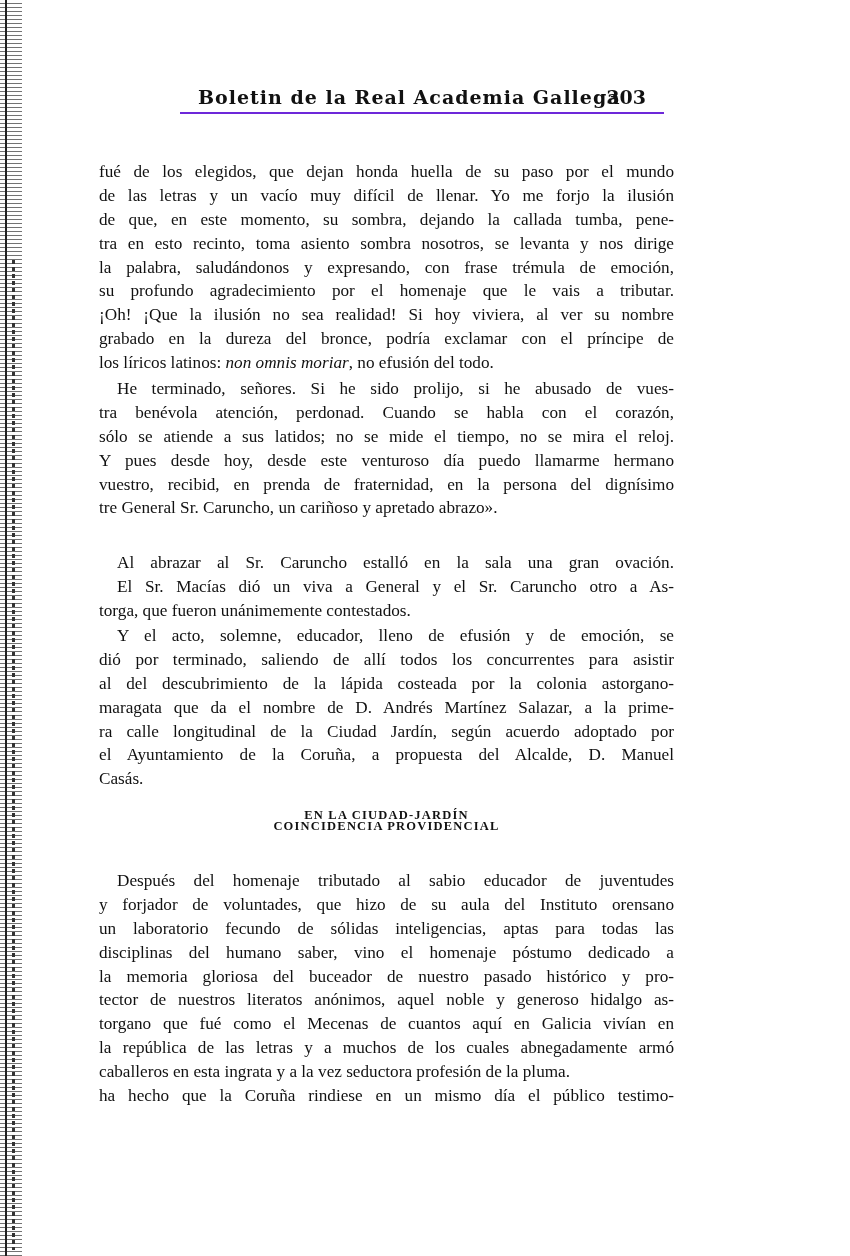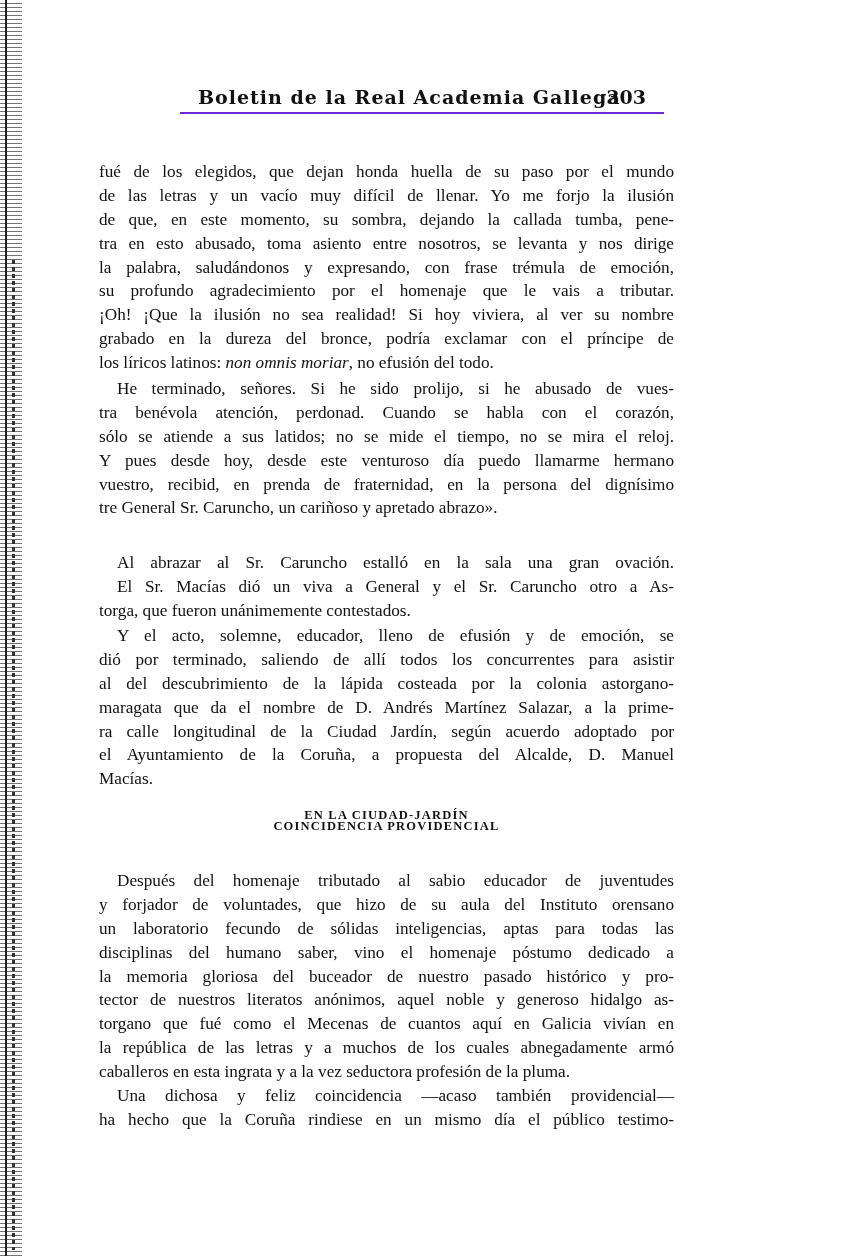--- a/index.html
+++ b/index.html
@@ -107,21 +107,21 @@
 
 <div class="header">
   <span class="header-title">Boletin de la Real Academia Gallega</span>
   <span class="header-page">303</span>
 </div>
 
 <div class="text" style="top:132px;">
   <span class="line">fué de los elegidos, que dejan honda huella de su paso por el mundo</span>
   <span class="line">de las letras y un vacío muy difícil de llenar. Yo me forjo la ilusión</span>
   <span class="line">de que, en este momento, su sombra, dejando la callada tumba, pene-</span>
-  <span class="line">tra en esto abusado, toma asiento entre nosotros, se levanta y nos dirige</span>
+  <span class="line">tra en esto recinto, toma asiento sombra nosotros, se levanta y nos dirige</span>
   <span class="line">la palabra, saludándonos y expresando, con frase trémula de emoción,</span>
   <span class="line">su profundo agradecimiento por el homenaje que le vais a tributar.</span>
   <span class="line">¡Oh! ¡Que la ilusión no sea realidad! Si hoy viviera, al ver su nombre</span>
   <span class="line">grabado en la dureza del bronce, podría exclamar con el príncipe de</span>
   <span class="line last"><span>los líricos latinos: </span><em>non omnis moriar</em><span>, no efusión del todo.</span></span>
 </div>
 
 <div class="text" style="top:349px;">
   <span class="line indent">He terminado, señores. Si he sido prolijo, si he abusado de vues-</span>
   <span class="line">tra benévola atención, perdonad. Cuando se habla con el corazón,</span>
@@ -140,34 +140,33 @@
   <span class="line last">torga, que fueron unánimemente contestados.</span>
 </div>
 
 <div class="text" style="top:596px;">
   <span class="line indent">Y el acto, solemne, educador, lleno de efusión y de emoción, se</span>
   <span class="line">dió por terminado, saliendo de allí todos los concurrentes para asistir</span>
   <span class="line">al del descubrimiento de la lápida costeada por la colonia astorgano-</span>
   <span class="line">maragata que da el nombre de D. Andrés Martínez Salazar, a la prime-</span>
   <span class="line">ra calle longitudinal de la Ciudad Jardín, según acuerdo adoptado por</span>
   <span class="line">el Ayuntamiento de la Coruña, a propuesta del Alcalde, D. Manuel</span>
-  <span class="line last">Macías.</span>
+  <span class="line last">Casás.</span>
 </div>
 
 <div class="heading" style="top:779px;margin-top:40px;">COINCIDENCIA PROVIDENCIAL</div>
 <div class="heading" style="top:808px;">EN LA CIUDAD-JARDÍN</div>
 
 <div class="text" style="top:841px;">
   <span class="line indent">Después del homenaje tributado al sabio educador de juventudes</span>
   <span class="line">y forjador de voluntades, que hizo de su aula del Instituto orensano</span>
   <span class="line">un laboratorio fecundo de sólidas inteligencias, aptas para todas las</span>
   <span class="line">disciplinas del humano saber, vino el homenaje póstumo dedicado a</span>
   <span class="line">la memoria gloriosa del buceador de nuestro pasado histórico y pro-</span>
   <span class="line">tector de nuestros literatos anónimos, aquel noble y generoso hidalgo as-</span>
   <span class="line">torgano que fué como el Mecenas de cuantos aquí en Galicia vivían en</span>
   <span class="line">la república de las letras y a muchos de los cuales abnegadamente armó</span>
   <span class="line last">caballeros en esta ingrata y a la vez seductora profesión de la pluma.</span>
 </div>
 
 <div class="text" style="top:1056px;">
-  <span class="line indent">Una dichosa y feliz coincidencia —acaso también providencial—</span>
   <span class="line">ha hecho que la Coruña rindiese en un mismo día el público testimo-</span>
 </div>
 
 </body></html>

